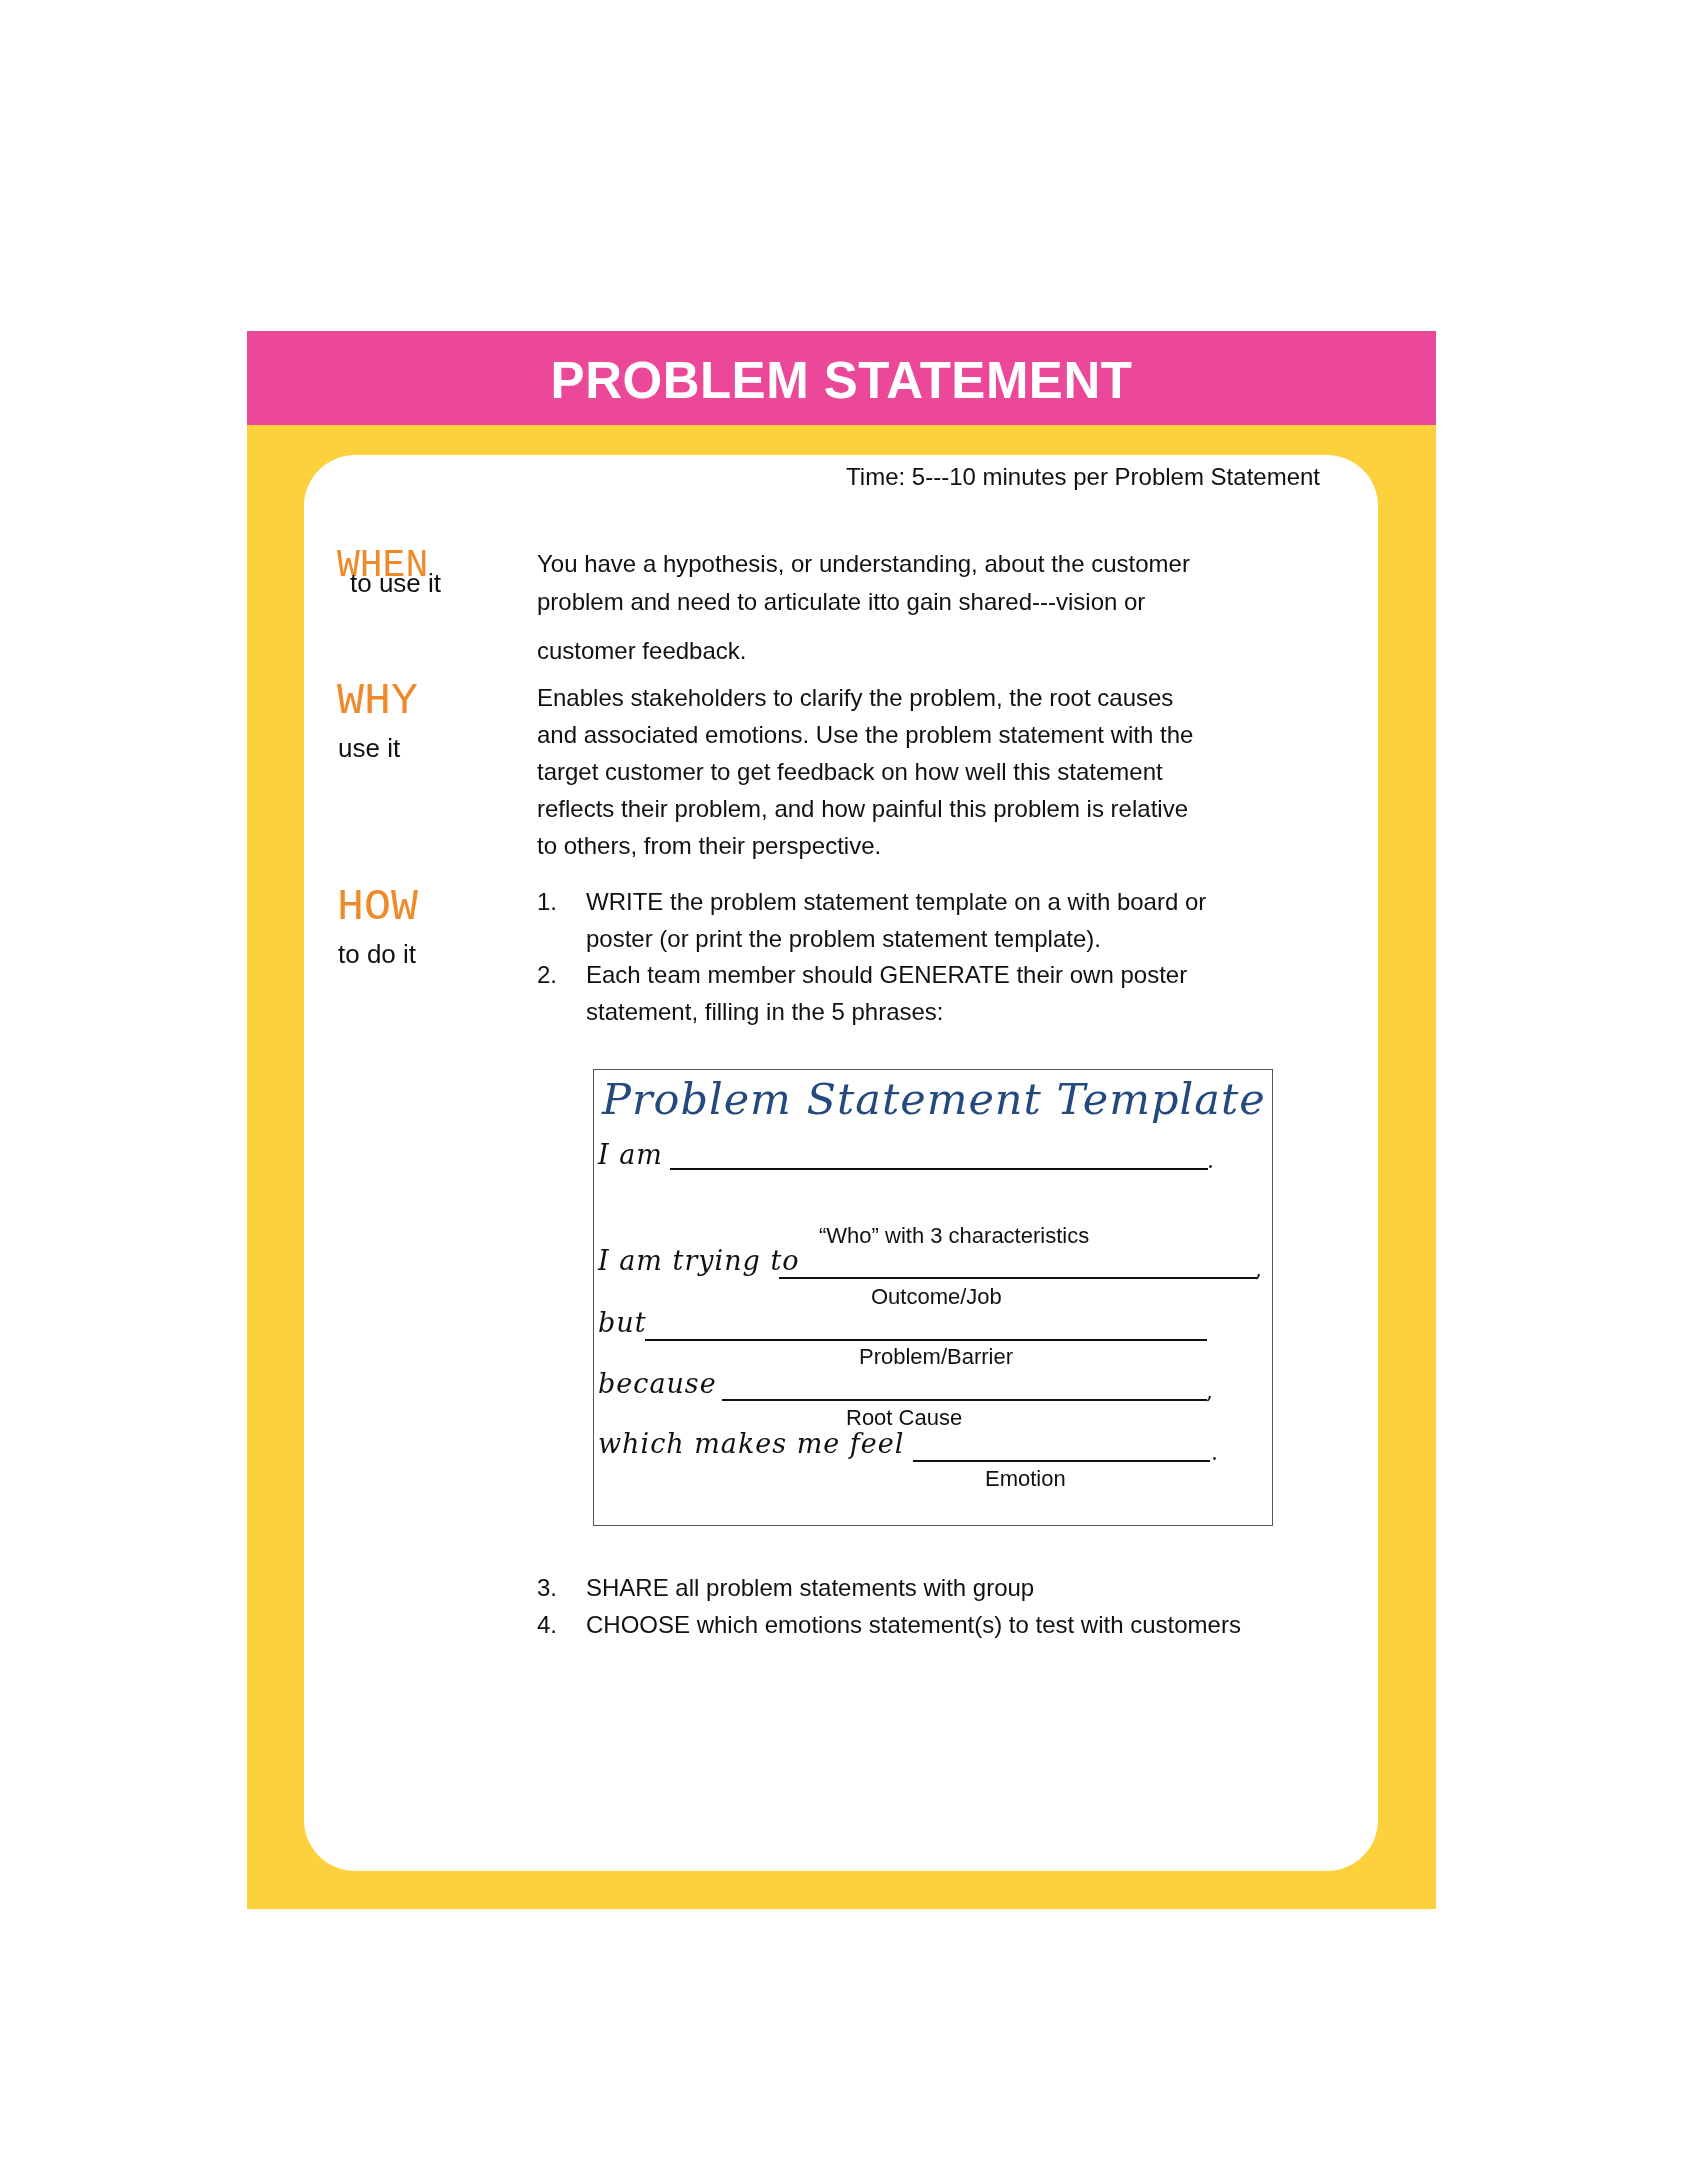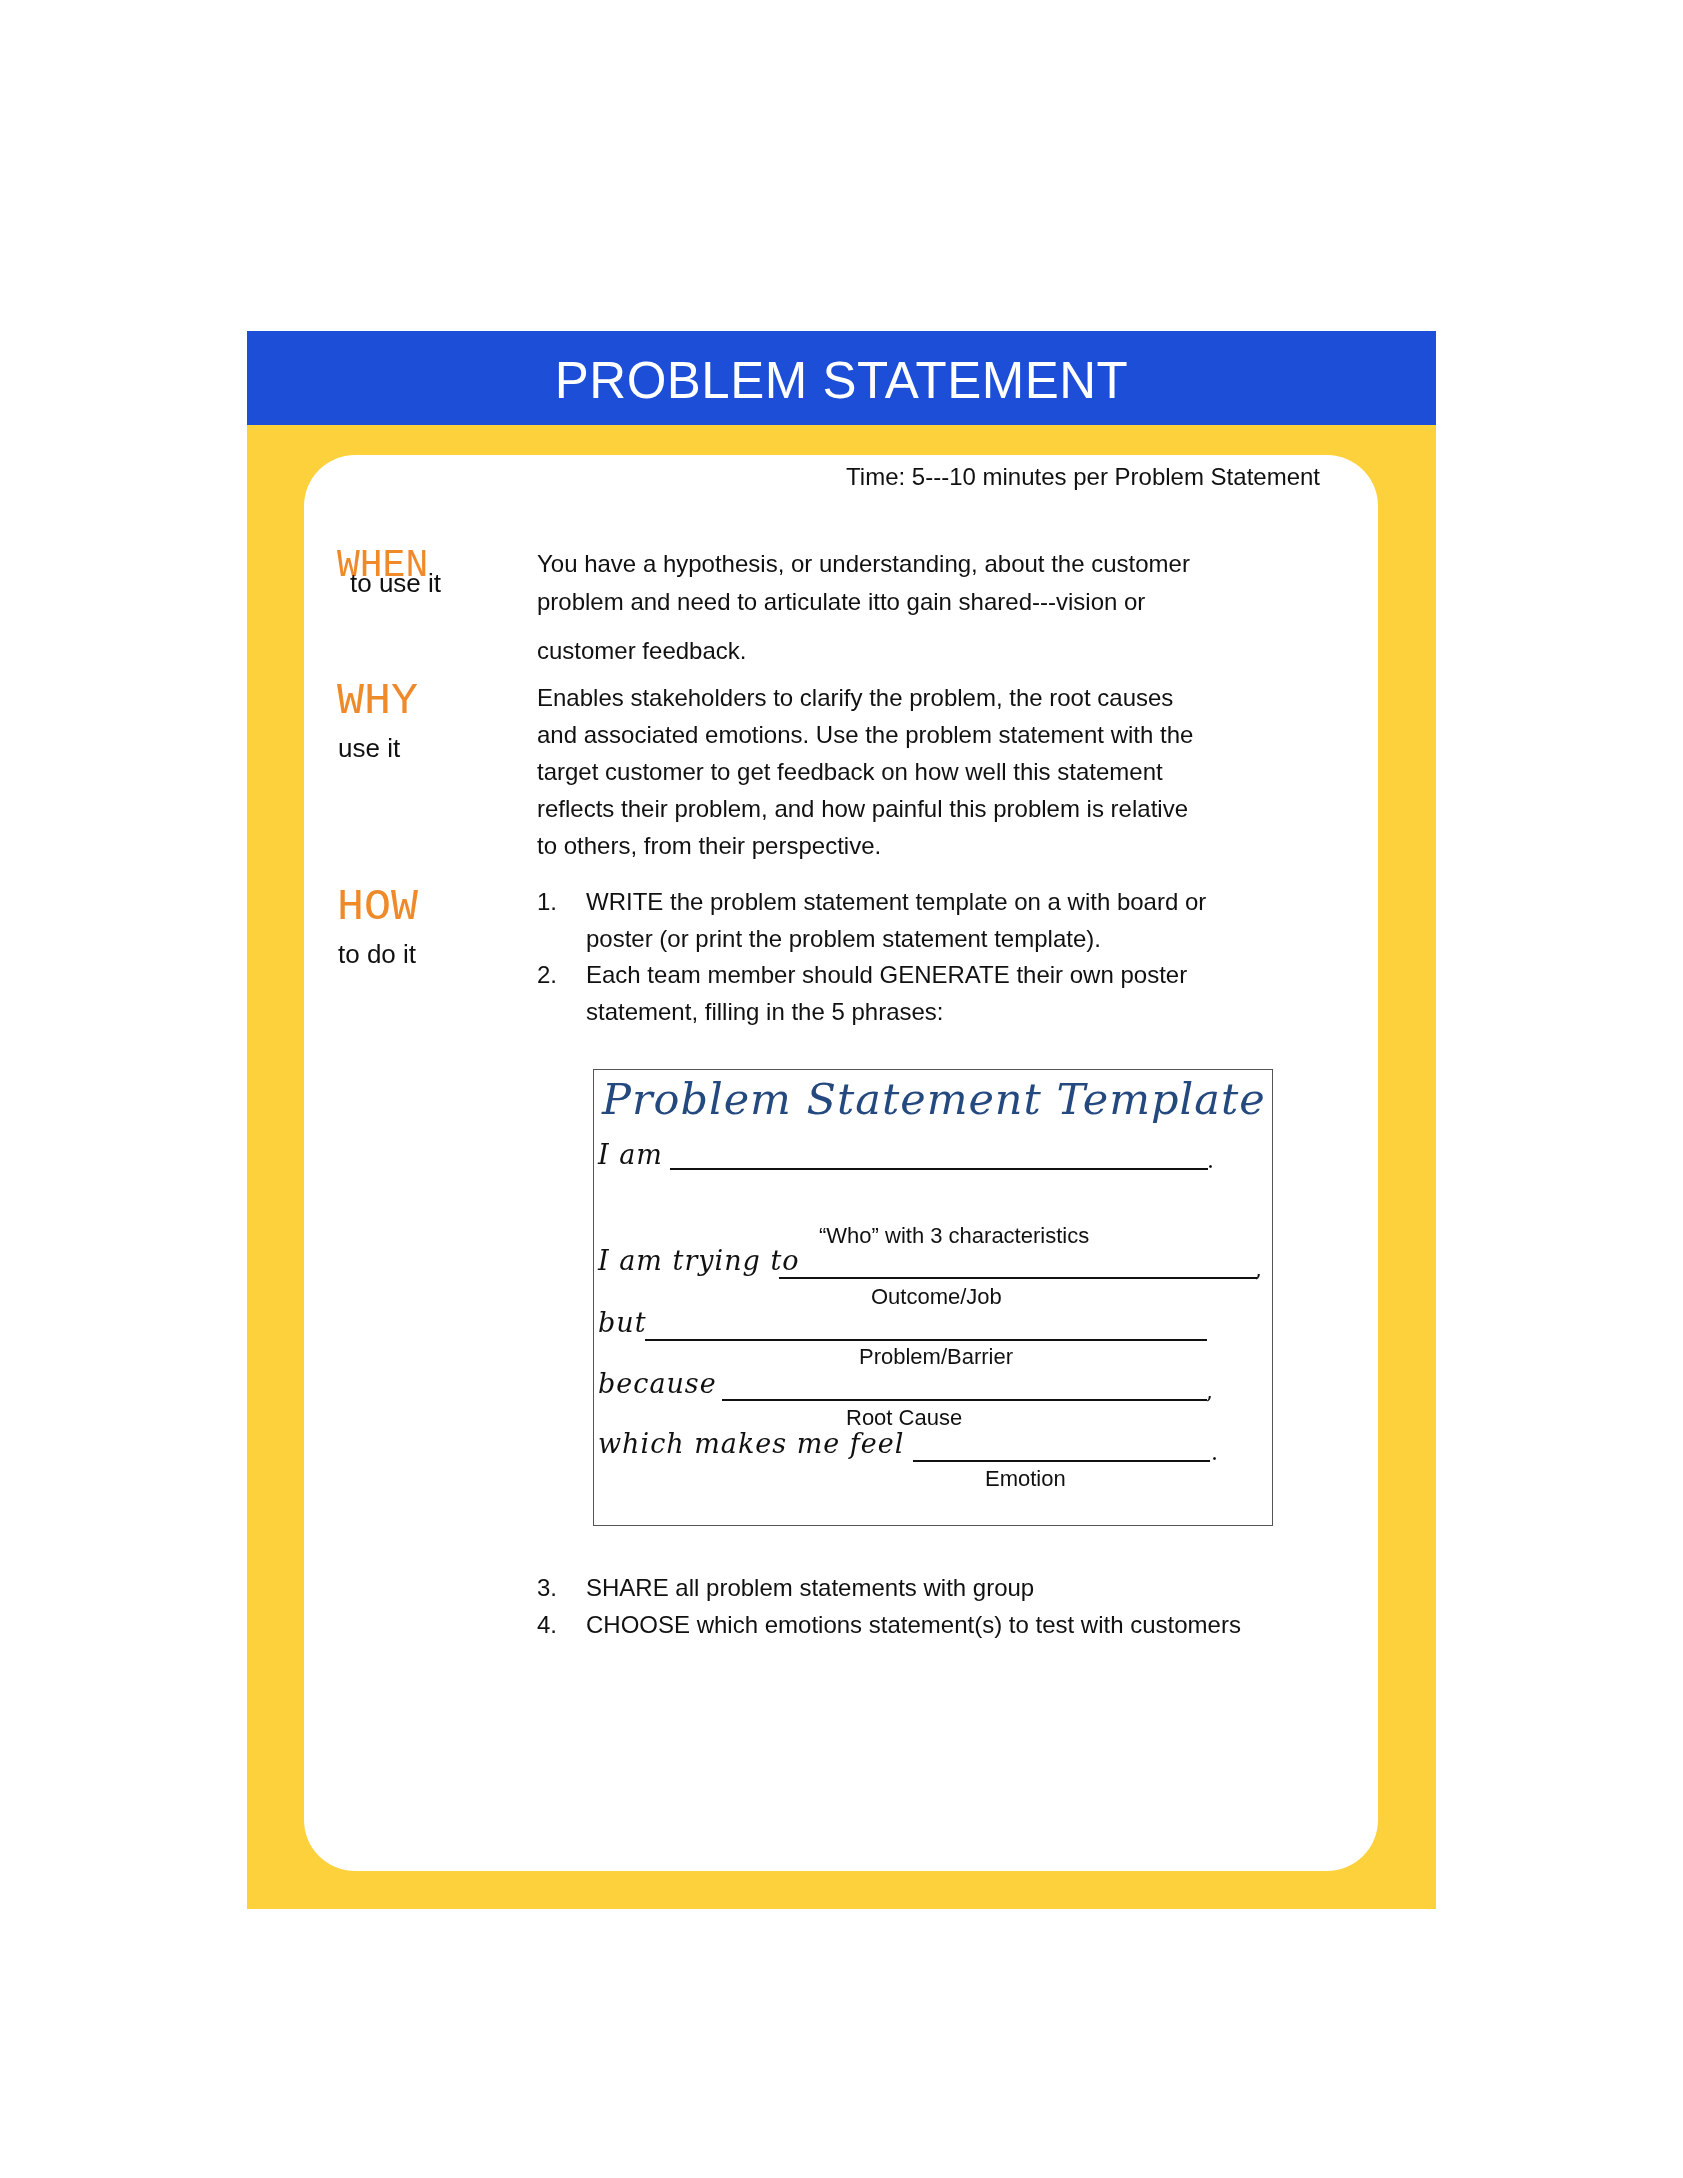--- a/index.html
+++ b/index.html
@@ -6,21 +6,22 @@
   body {
     width: 1683px; height: 2178px; background: #ffffff; position: relative;
     font-family: "Liberation Sans", sans-serif; color: #111111; overflow: hidden;
   }
   .frame {
     position: absolute; left: 247px; top: 331px; width: 1189px; height: 1578px;
     background: #fcd13c;
   }
   .banner {
     position: absolute; left: 247px; top: 331px; width: 1189px; height: 94px;
-    background: #1d4ed8;
+    background: #ec4899;
+    font-weight: bold;
   }
   .banner-title {
     position: absolute; left: 0; top: 0; width: 100%; height: 94px;
     text-align: center; line-height: 99px;
     color: #ffffff; font-size: 51px; letter-spacing: 0.5px;
     font-family: "Liberation Sans", sans-serif;
   }
   .panel {
     position: absolute; left: 304px; top: 455px; width: 1074px; height: 1416px;
     background: #ffffff; border-radius: 51px;

